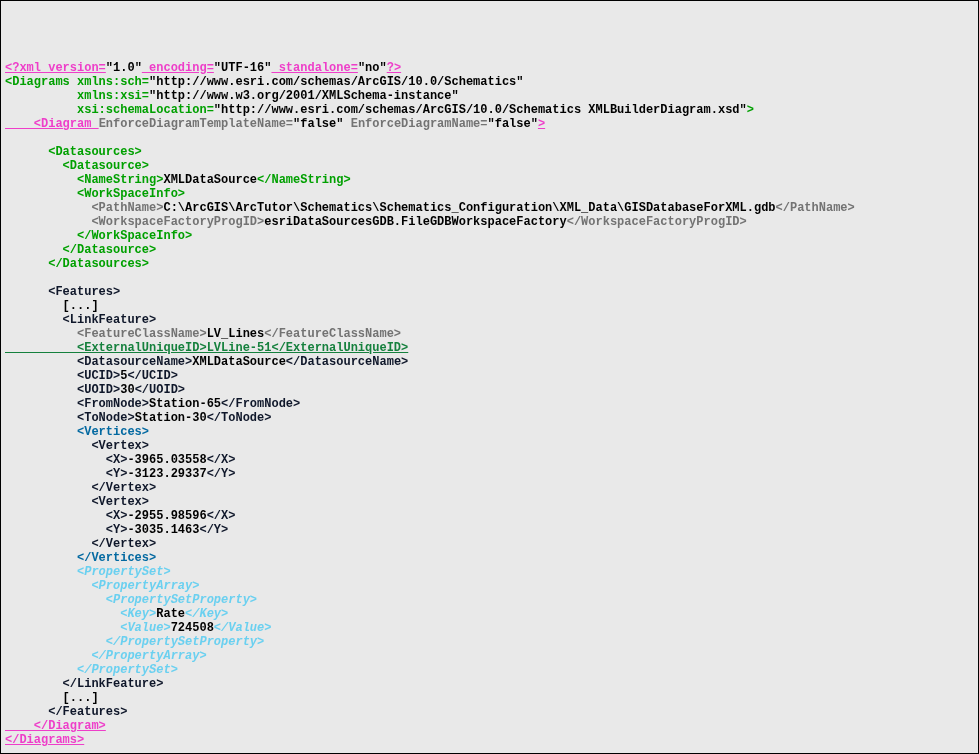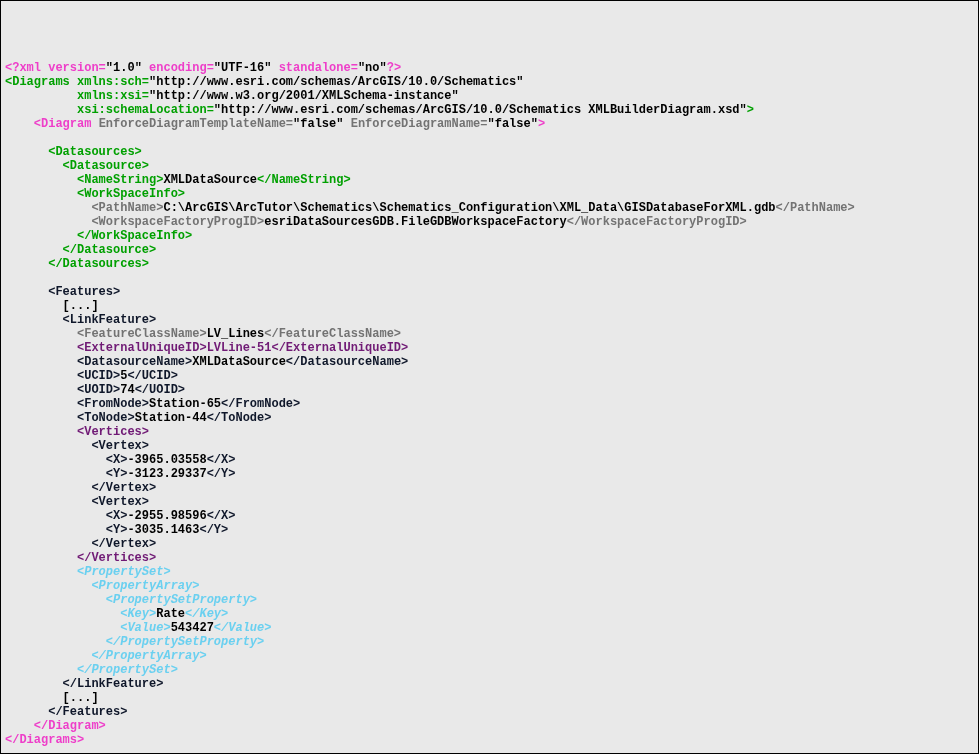--- a/index.html
+++ b/index.html
@@ -8,27 +8,27 @@
   font-family: "Courier New", monospace;
   font-size: 12px;
   font-weight: bold;
   line-height: 14px;
   padding: 4px;
   border: 1px solid #000;
   width: 979px;
   height: 754px;
   white-space: pre;
 }
-.pink { color: #ee3ec9; }
+.pink { color: #ee3ec9; text-decoration: underline; }
 .green { color: #00a000; }
 .brown { color: #737373; }
 .blue { color: #0f172a; }
 .black { color: #000000; }
-.yellow { color: #701a75; }
-.lightpink { color: #701a75; }
+.yellow { color: #15803d; text-decoration: underline; }
+.lightpink { color: #0369a1; }
 .cyan { color: #6ad0f0; font-style: italic; }
 </style>
 </head>
 <body>
 
 
 
 <div><span class="pink"><span>&lt;?xml version=</span></span><span class="black">"1.0"</span><span class="pink"> encoding=</span><span class="black">"UTF-16"</span><span class="pink"> standalone=</span><span class="black">"no"</span><span class="pink">?&gt;</span>
 <span class="green"><span>&lt;Diagrams xmlns:sch=</span></span><span class="black">"http://www.esri.com/schemas/ArcGIS/10.0/Schematics"</span>
 <span class="green">          xmlns:xsi=</span><span class="black">"http://www.w3.org/2001/XMLSchema-instance"</span>
@@ -45,38 +45,38 @@
 <span class="green">        &lt;/Datasource&gt;</span>
 <span class="green">      &lt;/Datasources&gt;</span>
 
 <span class="blue">      &lt;Features&gt;</span>
 <span class="black">        [...]</span>
 <span class="blue">        &lt;LinkFeature&gt;</span>
 <span class="brown">          &lt;FeatureClassName&gt;</span><span class="black">LV_Lines</span><span class="brown">&lt;/FeatureClassName&gt;</span>
 <span class="yellow">          &lt;ExternalUniqueID&gt;LVLine-51&lt;/ExternalUniqueID&gt;</span>
 <span class="blue">          &lt;DatasourceName&gt;</span><span class="black">XMLDataSource</span><span class="blue">&lt;/DatasourceName&gt;</span>
 <span class="blue">          &lt;UCID&gt;</span><span class="black">5</span><span class="blue">&lt;/UCID&gt;</span>
-<span class="blue">          &lt;UOID&gt;</span><span class="black">74</span><span class="blue">&lt;/UOID&gt;</span>
+<span class="blue">          &lt;UOID&gt;</span><span class="black">30</span><span class="blue">&lt;/UOID&gt;</span>
 <span class="blue">          &lt;FromNode&gt;</span><span class="black">Station-65</span><span class="blue">&lt;/FromNode&gt;</span>
-<span class="blue">          &lt;ToNode&gt;</span><span class="black">Station-44</span><span class="blue">&lt;/ToNode&gt;</span>
+<span class="blue">          &lt;ToNode&gt;</span><span class="black">Station-30</span><span class="blue">&lt;/ToNode&gt;</span>
 <span class="lightpink">          &lt;Vertices&gt;</span>
 <span class="blue">            &lt;Vertex&gt;</span>
 <span class="blue">              &lt;X&gt;</span><span class="black">-3965.03558</span><span class="blue">&lt;/X&gt;</span>
 <span class="blue">              &lt;Y&gt;</span><span class="black">-3123.29337</span><span class="blue">&lt;/Y&gt;</span>
 <span class="blue">            &lt;/Vertex&gt;</span>
 <span class="blue">            &lt;Vertex&gt;</span>
 <span class="blue">              &lt;X&gt;</span><span class="black">-2955.98596</span><span class="blue">&lt;/X&gt;</span>
 <span class="blue">              &lt;Y&gt;</span><span class="black">-3035.1463</span><span class="blue">&lt;/Y&gt;</span>
 <span class="blue">            &lt;/Vertex&gt;</span>
 <span class="lightpink">          &lt;/Vertices&gt;</span>
 <span class="cyan">          &lt;PropertySet&gt;</span>
 <span class="cyan">            &lt;PropertyArray&gt;</span>
 <span class="cyan">              &lt;PropertySetProperty&gt;</span>
 <span class="cyan">                &lt;Key&gt;</span><span class="black">Rate</span><span class="cyan">&lt;/Key&gt;</span>
-<span class="cyan">                &lt;Value&gt;</span><span class="black">543427</span><span class="cyan">&lt;/Value&gt;</span>
+<span class="cyan">                &lt;Value&gt;</span><span class="black">724508</span><span class="cyan">&lt;/Value&gt;</span>
 <span class="cyan">              &lt;/PropertySetProperty&gt;</span>
 <span class="cyan">            &lt;/PropertyArray&gt;</span>
 <span class="cyan">          &lt;/PropertySet&gt;</span>
 <span class="blue">        &lt;/LinkFeature&gt;</span>
 <span class="black">        [...]</span>
 <span class="blue">      &lt;/Features&gt;</span>
 <span class="pink">    &lt;/Diagram&gt;</span>
 <span class="pink">&lt;/Diagrams&gt;</span></div>
 
 

